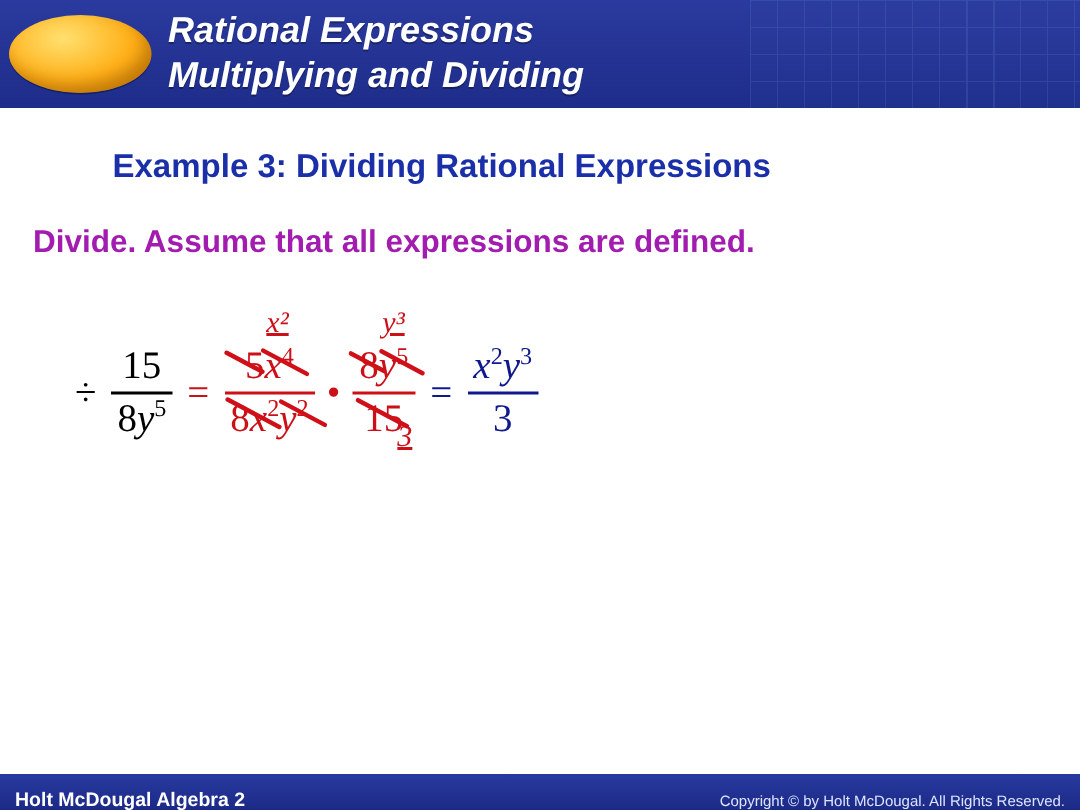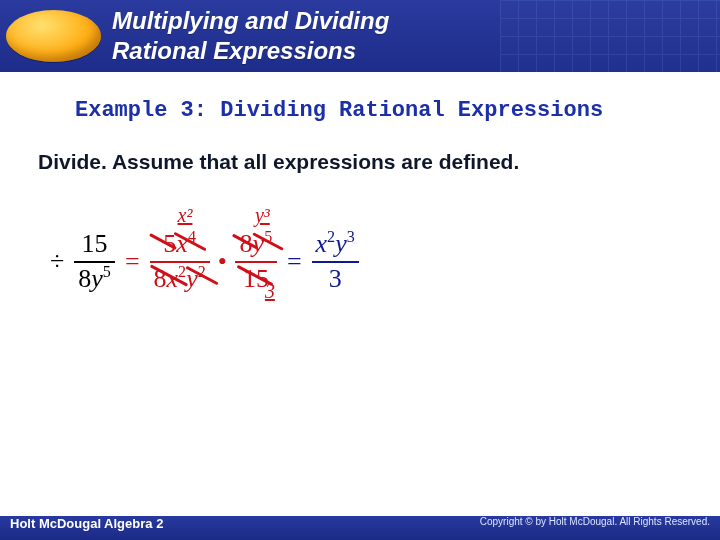--- a/index.html
+++ b/index.html
@@ -53,27 +53,26 @@
     font-family: Verdana, Geneva, sans-serif;
     text-shadow: 0 1px 0 rgba(0,0,0,0.3);
   }
   .example-line {
     position: absolute;
     top: 98px;
     left: 75px;
     color: #1a2fa8;
     font-weight: 900;
     font-size: 22px;
-    font-family: Liberation Mono, monospace;
   }
   .instruction {
     position: absolute;
     top: 150px;
-    left: 38px;
-    color: #0f172a;
+    left: 22px;
+    color: #a21caf;
     font-weight: 900;
     font-size: 21px;
   }
   
   .math {
     position: absolute;
     top: 230px;
     left: 40px;
     font-family: "Times New Roman", Times, serif;
     font-size: 26px;
@@ -128,21 +127,21 @@
   }
   
   .footer {
     position: absolute;
     bottom: 0;
     left: 0;
     width: 720px;
     height: 24px;
     background: linear-gradient(to bottom, #283aa0, #1c2a86);
     display: flex;
-    align-items: flex-start;
+    align-items: flex-end;
     justify-content: space-between;
     padding: 0 10px;
   }
   .footer-left {
     color: #fff;
     font-size: 13px;
     font-weight: 700;
   }
   .footer-right {
     color: #dde4ff;
@@ -151,22 +150,22 @@
     white-space: nowrap;
   }
 </style>
 </head>
 <body>
 
 <div class="header">
   <div class="header-grid"></div>
   <div class="header-oval"></div>
   <div class="header-title">
+    <div>Rational Expressions</div>
     <div>Multiplying and Dividing</div>
-    <div>Rational Expressions</div>
   </div>
 </div>
 
 <div class="example-line">Example 3: Dividing Rational Expressions</div>
 
 <div class="instruction">Divide. Assume that all expressions are defined.</div>
 
 <div class="math">
 
 

